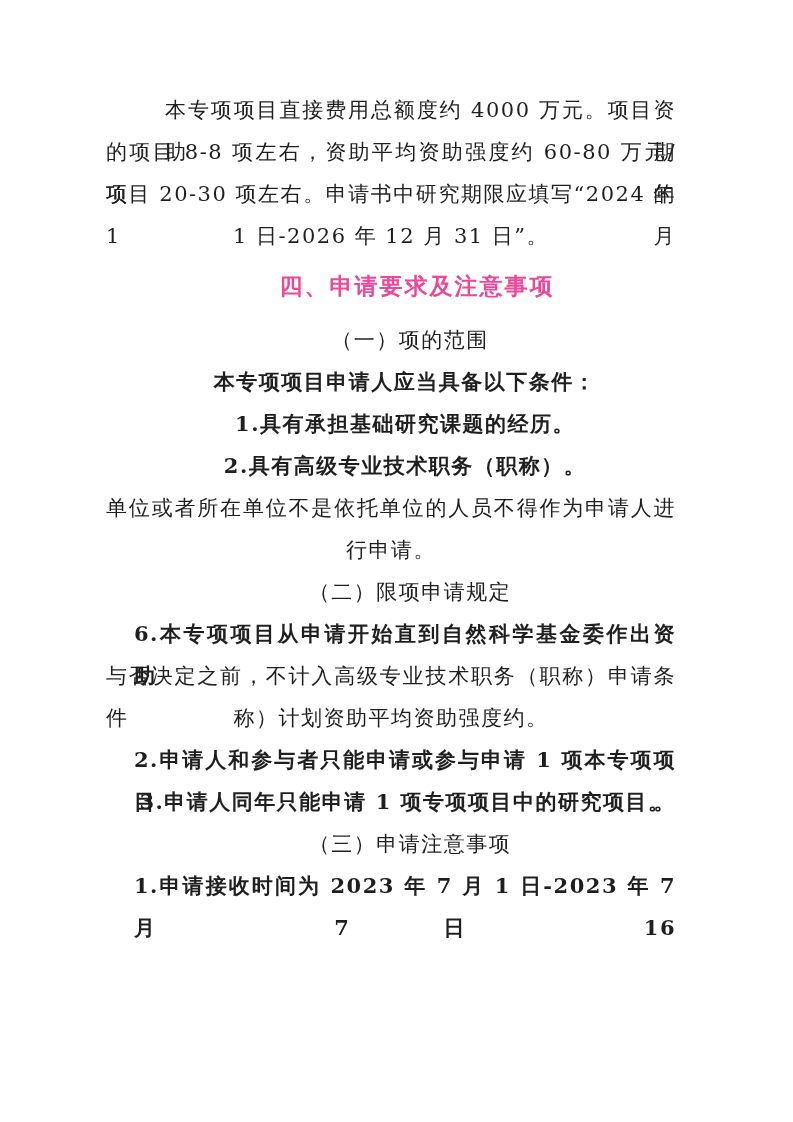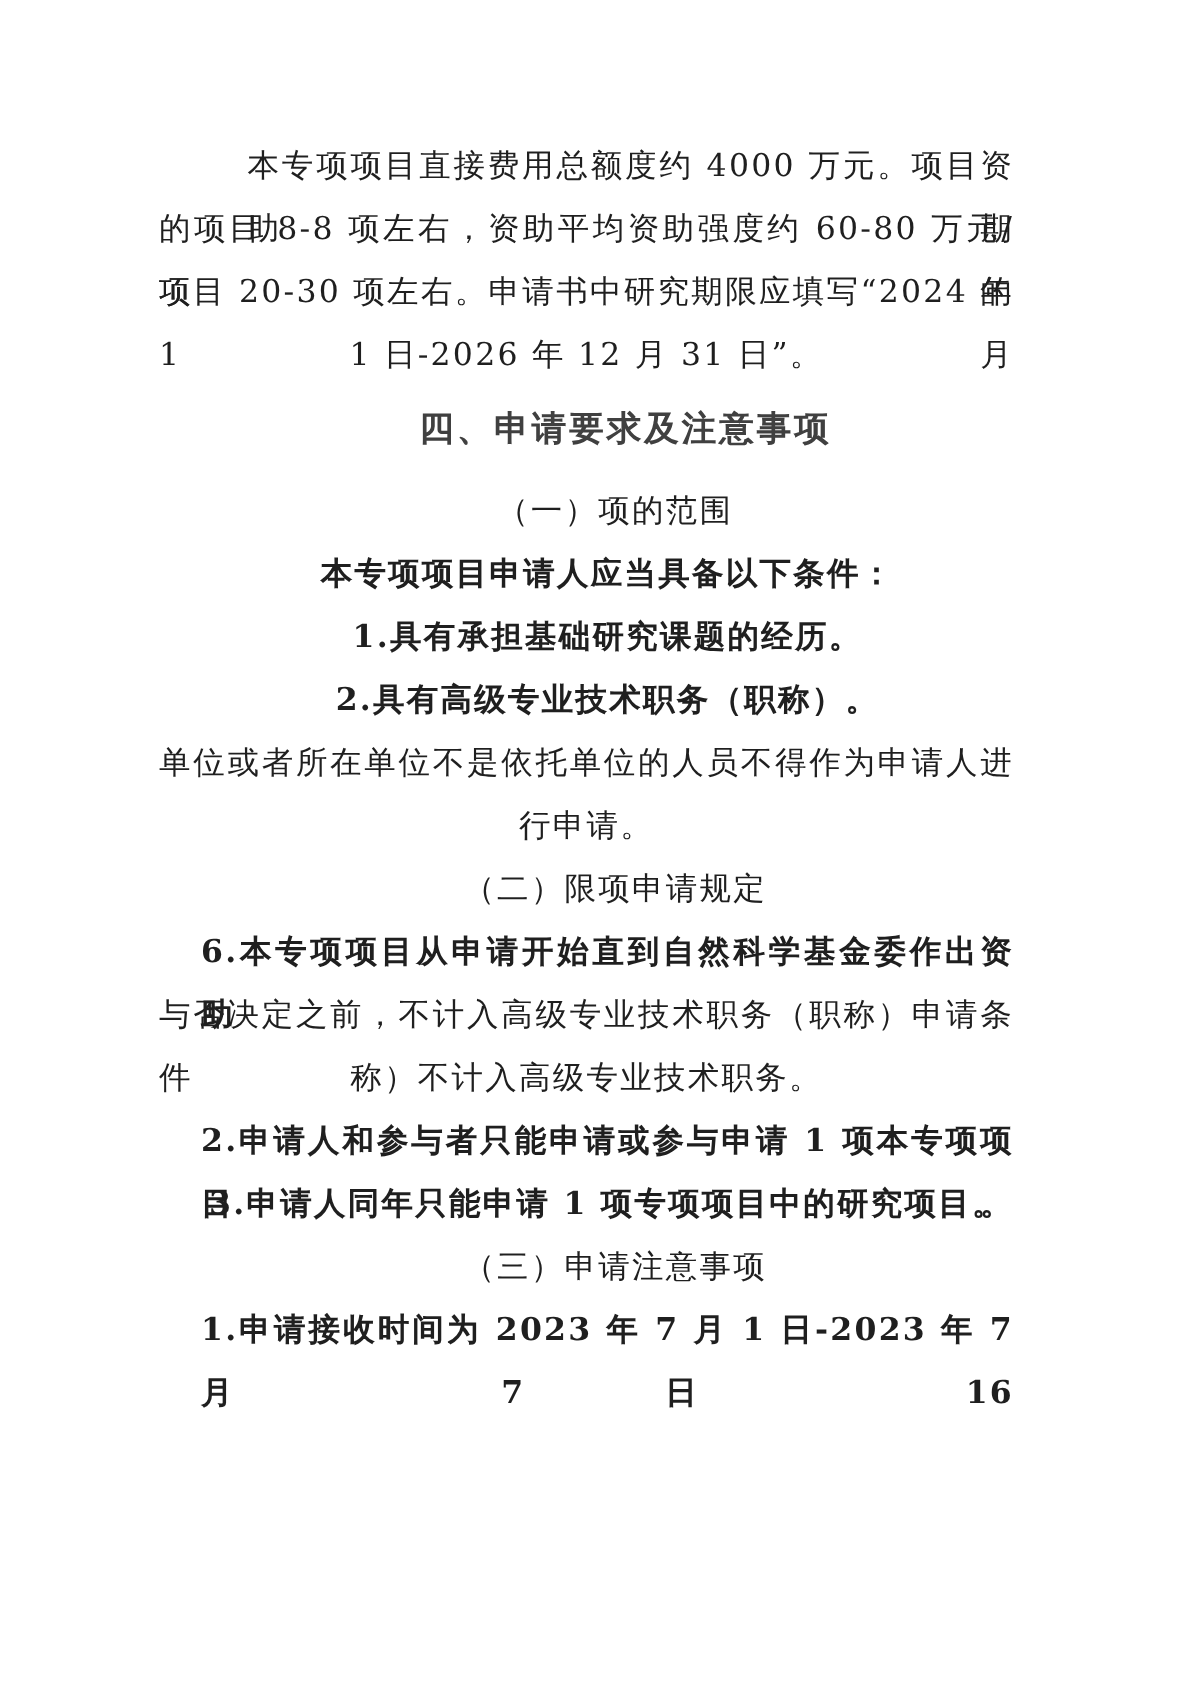--- a/index.html
+++ b/index.html
@@ -42,21 +42,21 @@
   .line.heading {
     padding-left: 52px;
     height: 50px;
     line-height: 50px;
     margin-top: 4px;
     margin-bottom: 8px;
     font-family: "DejaVu Sans", sans-serif;
     font-weight: bold;
     font-size: 23px;
     letter-spacing: 2px;
-    color: #404040;
+    color: #ec4899;
   }
   .page-number {
     position: absolute;
     top: 1022px;
     left: 0;
     width: 100%;
     text-align: center;
     font-size: 14px;
     line-height: 20px;
     color: #333333;
@@ -75,20 +75,20 @@
       <div class="line heading">四、申请要求及注意事项</div>
       <div class="line ind-sub">（一）项的范围</div>
       <div class="line ind">本专项项目申请人应当具备以下条件：</div>
       <div class="line ind">1.具有承担基础研究课题的经历。</div>
       <div class="line ind">2.具有高级专业技术职务（职称）。</div>
       <div class="line fill">单位或者所在单位不是依托单位的人员不得作为申请人进</div>
       <div class="line">行申请。</div>
       <div class="line ind-sub">（二）限项申请规定</div>
       <div class="line fill ind">6.本专项项目从申请开始直到自然科学基金委作出资助</div>
       <div class="line fill">与否决定之前，不计入高级专业技术职务（职称）申请条件</div>
-      <div class="line">称）不计入高级专业技术职务。</div>
+      <div class="line">称）计划资助平均资助强度约。</div>
       <div class="line fill ind">2.申请人和参与者只能申请或参与申请 1 项本专项项目。</div>
       <div class="line ind">3.申请人同年只能申请 1 项专项项目中的研究项目。</div>
       <div class="line ind-sub">（三）申请注意事项</div>
       <div class="line fill ind">1.申请接收时间为 2023 年 7 月 1 日-2023 年 7 月 7 日 16</div>
     </div>
   <div class="page-number">3</div>
 </div>
 
 </body></html>

